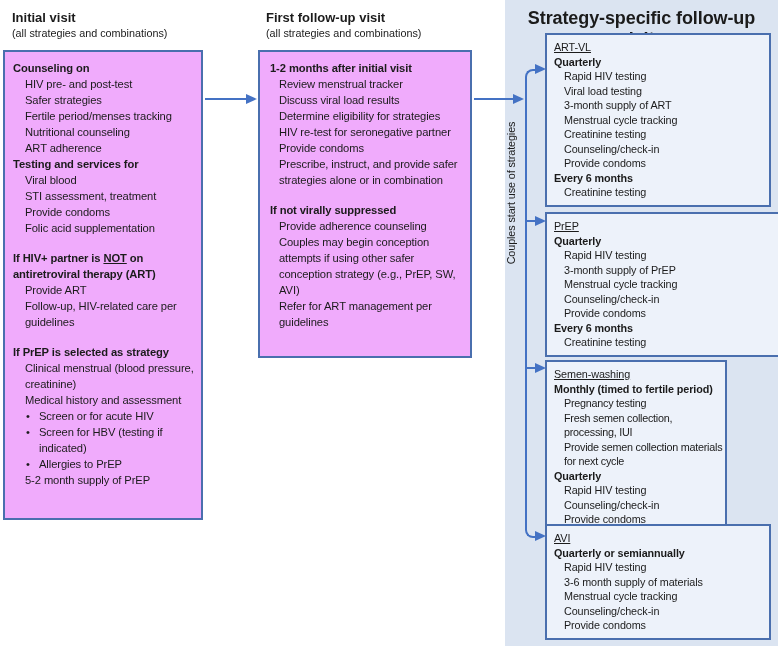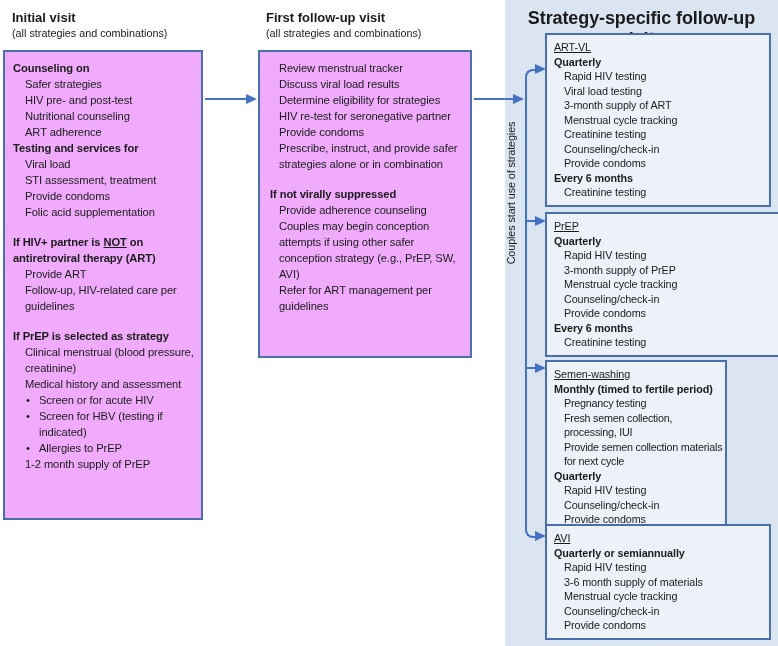--- a/index.html
+++ b/index.html
@@ -79,46 +79,48 @@
 
   <div class="col-title" style="left:12px; top:10px;">Initial visit</div>
   <div class="col-sub" style="left:12px; top:27px;">(all strategies and combinations)</div>
 
   <div class="col-title" style="left:266px; top:10px;">First follow-up visit</div>
   <div class="col-sub" style="left:266px; top:27px;">(all strategies and combinations)</div>
 
   <div class="fbox" style="left:3px; top:50px; width:200px; min-height:470px;">
     <div class="inner">
       <div class="hd">Counseling on</div>
+      <div class="item">HIV pre- and post-test</div>
       <div class="item">Safer strategies</div>
-      <div class="item">HIV pre- and post-test</div>
+      <div class="item">Fertile period/menses tracking</div>
       <div class="item">Nutritional counseling</div>
       <div class="item">ART adherence</div>
       <div class="hd">Testing and services for</div>
-      <div class="item">Viral load</div>
+      <div class="item">Viral blood</div>
       <div class="item">STI assessment, treatment</div>
       <div class="item">Provide condoms</div>
       <div class="item">Folic acid supplementation</div>
       <div class="gap"></div>
       <div class="hd"><span>If HIV+ partner is </span><span class="u">NOT</span><span> on antiretroviral therapy (ART)</span></div>
       <div class="item">Provide ART</div>
       <div class="item">Follow-up, HIV-related care per guidelines</div>
       <div class="gap"></div>
       <div class="hd">If PrEP is selected as strategy</div>
       <div class="item">Clinical menstrual (blood pressure, creatinine)</div>
       <div class="item">Medical history and assessment</div>
       <div class="bullet-item">Screen or for acute HIV</div>
       <div class="bullet-item">Screen for HBV (testing if indicated)</div>
       <div class="bullet-item">Allergies to PrEP</div>
-      <div class="item">1-2 month supply of PrEP</div>
+      <div class="item">5-2 month supply of PrEP</div>
     </div>
   </div>
 
   <div class="fbox" style="left:258px; top:50px; width:214px; min-height:308px;">
     <div class="inner" style="padding-left:10px;">
+      <div class="hd">1-2 months after initial visit</div>
       <div class="item" style="padding-left:9px;">Review menstrual tracker</div>
       <div class="item" style="padding-left:9px;">Discuss viral load results</div>
       <div class="item" style="padding-left:9px;">Determine eligibility for strategies</div>
       <div class="item" style="padding-left:9px;">HIV re-test for seronegative partner</div>
       <div class="item" style="padding-left:9px;">Provide condoms</div>
       <div class="item" style="padding-left:9px;">Prescribe, instruct, and provide safer strategies alone or in combination</div>
       <div class="gap"></div>
       <div class="hd">If not virally suppressed</div>
       <div class="item" style="padding-left:9px;">Provide adherence counseling</div>
       <div class="item" style="padding-left:9px;">Couples may begin conception attempts if using other safer conception strategy (e.g., PrEP, SW, AVI)</div>

